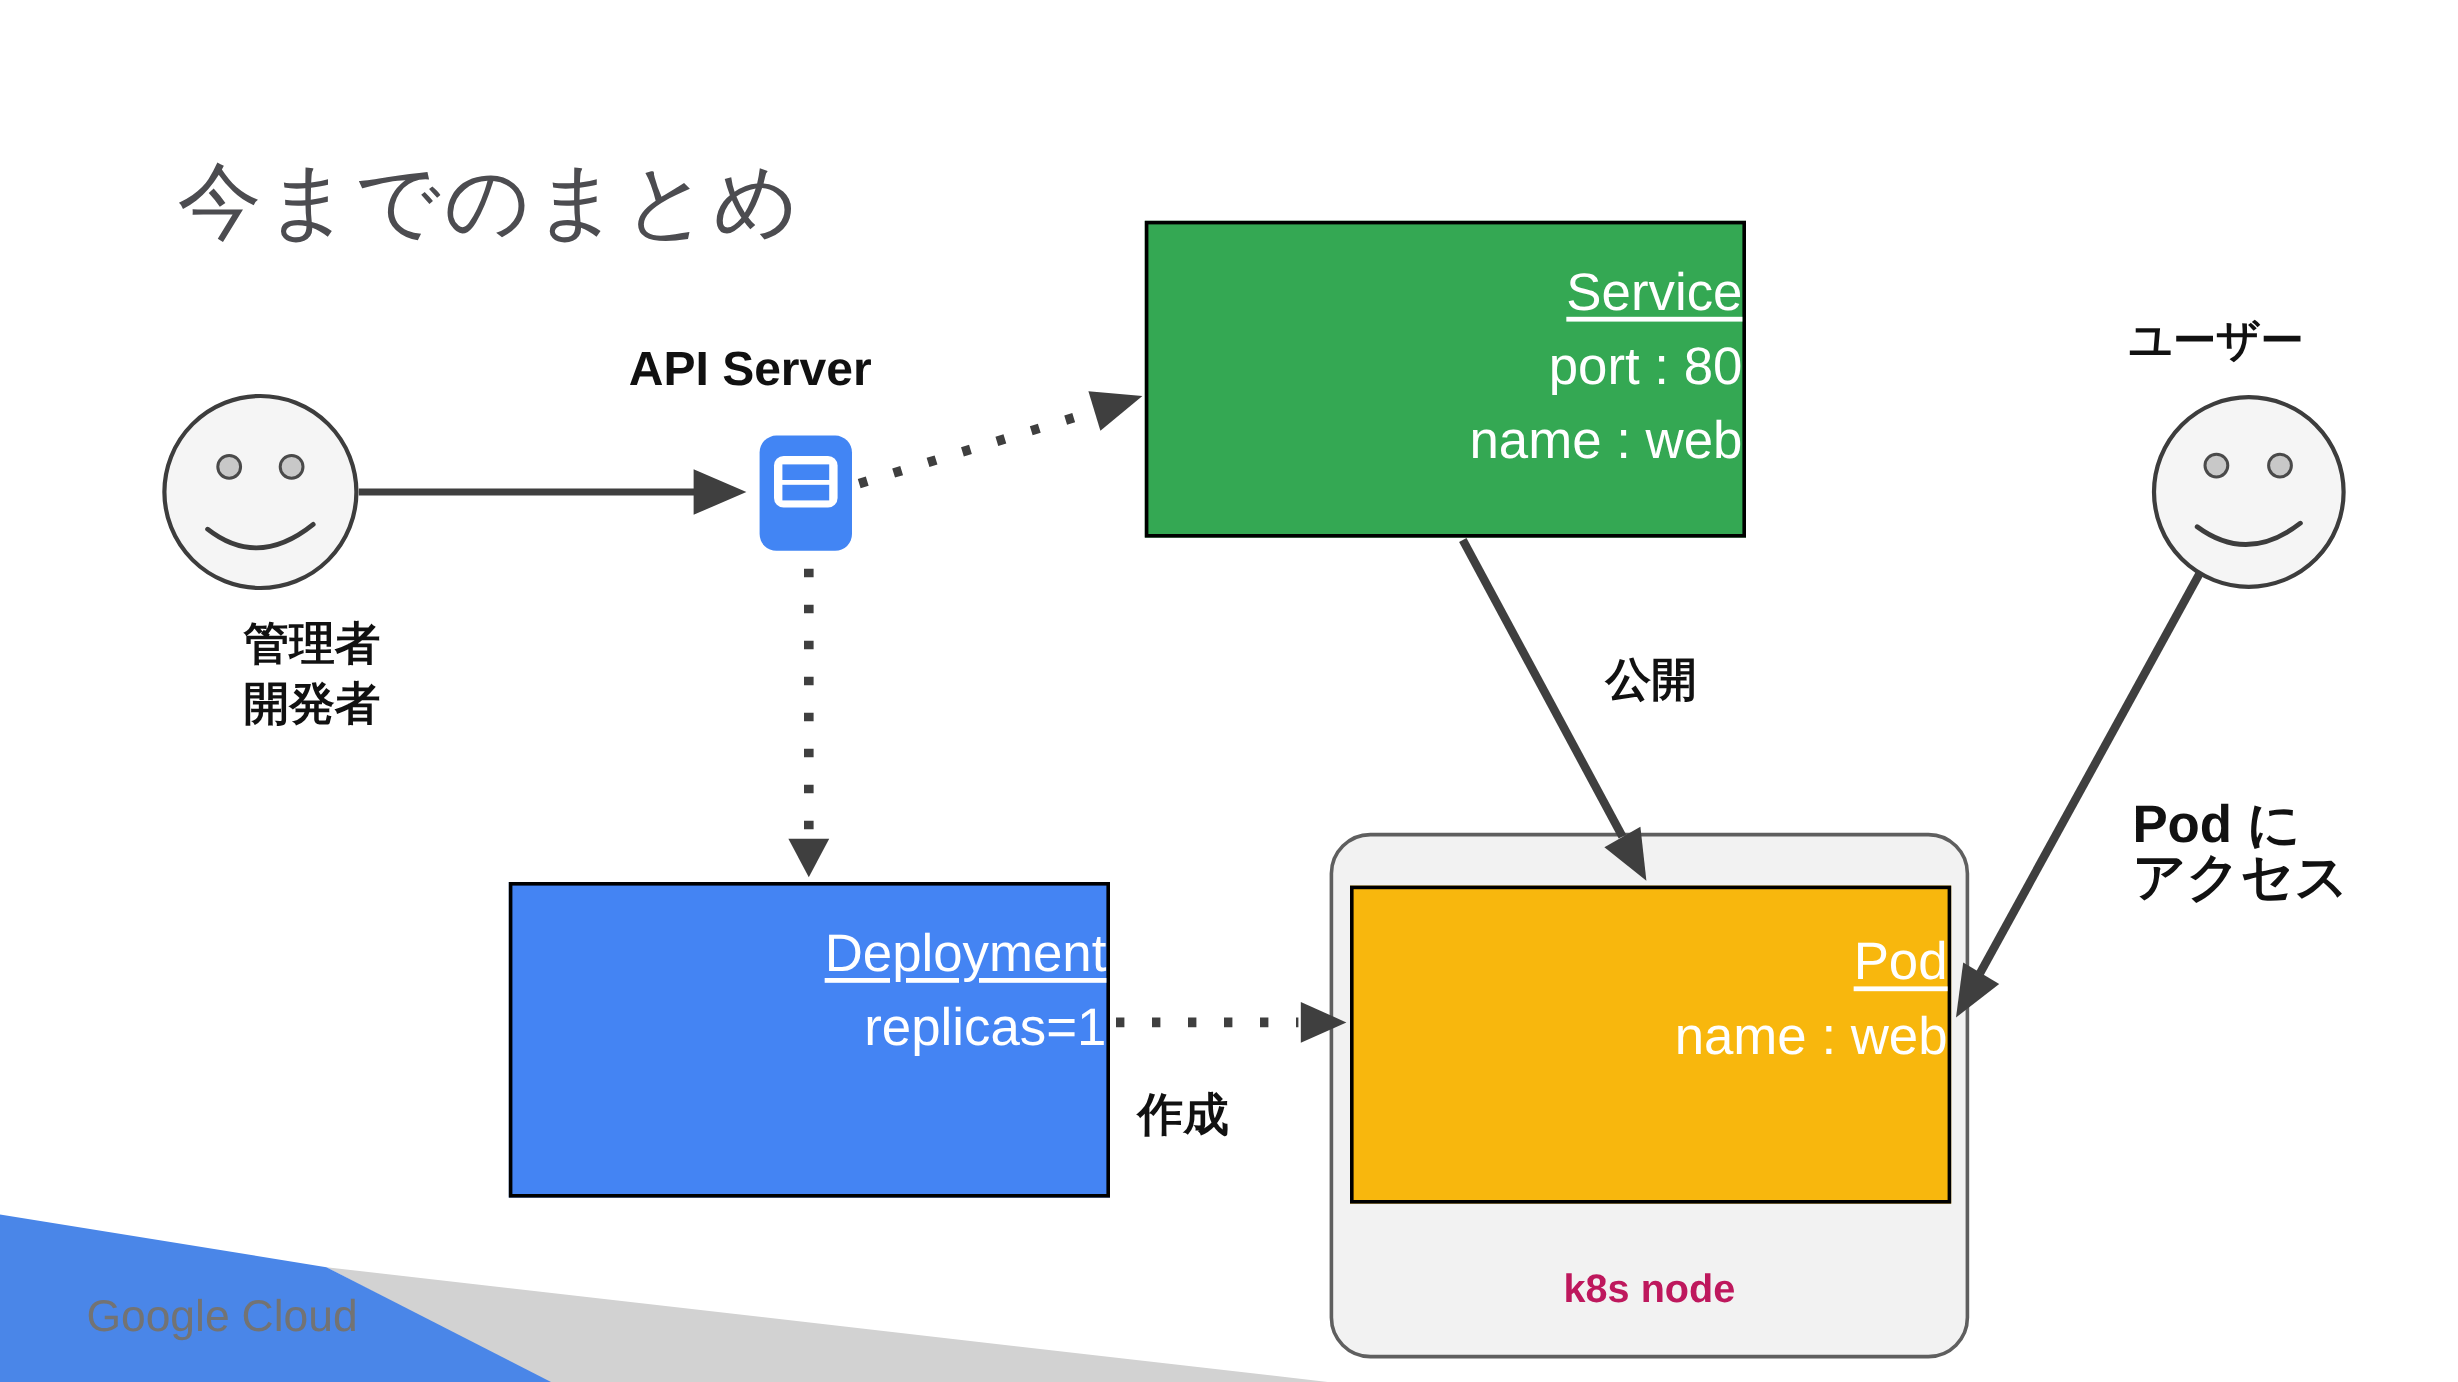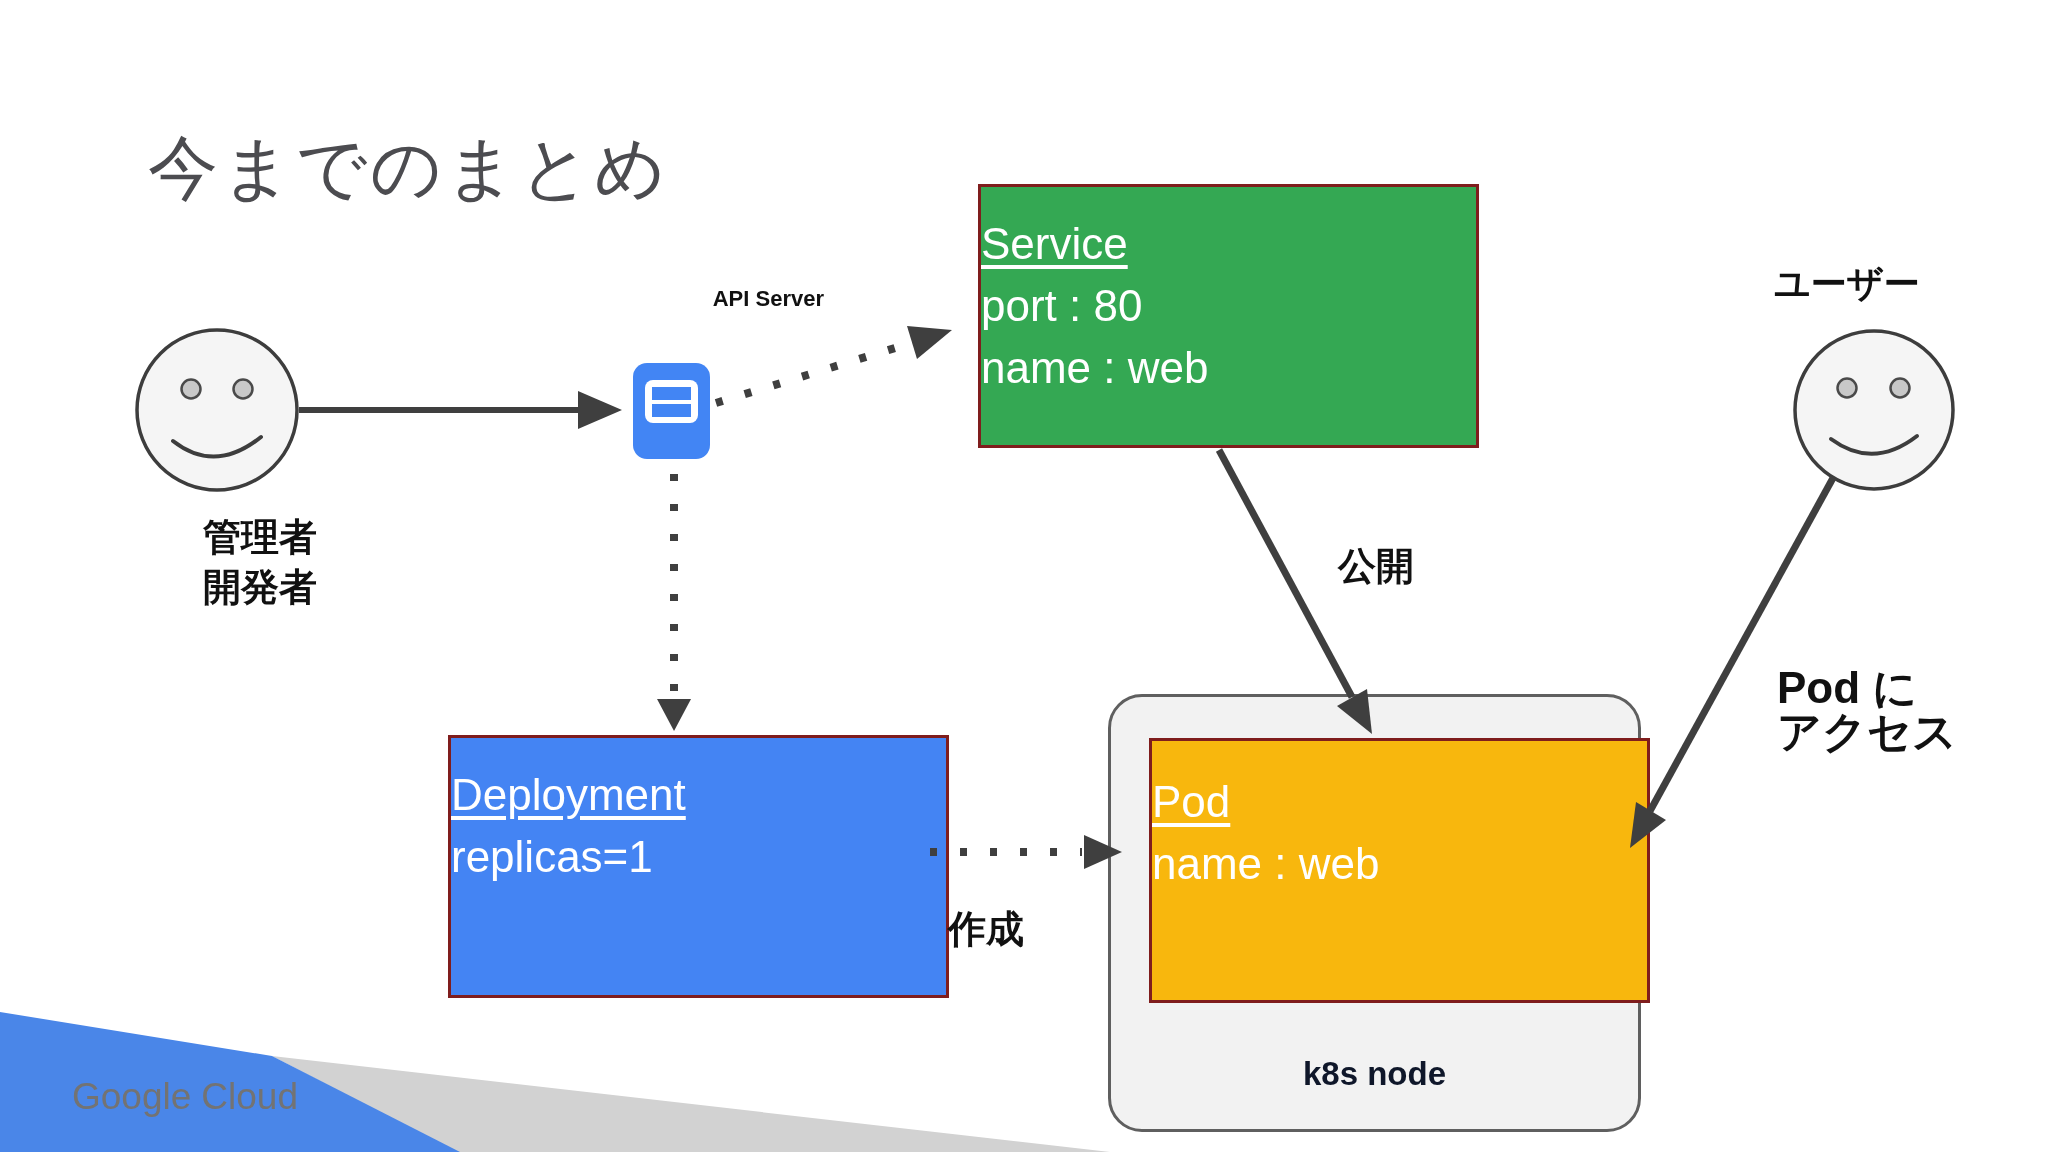--- a/index.html
+++ b/index.html
@@ -10,41 +10,41 @@
   }
   .slide * { box-sizing:border-box; }
 
   .title {
     position:absolute; left:148px; top:122px; z-index:6;
     font-size:70px; font-weight:500; letter-spacing:3px; color:var(--title);
   }
 
   
   .box {
-    position:absolute; border:3px solid #7f1d1d; color:#fff;
-    text-align:left; font-size:44px; line-height:62px; z-index:3;margin-left:24px;
+    position:absolute; border:3px solid #000000; color:#fff;
+    text-align:right; font-size:44px; line-height:62px; z-index:3;
   }
   .box .bt { text-decoration:underline; text-underline-offset:6px; }
   .service    { left:954px;  top:184px; width:501px; height:264px; background:var(--green);    padding-top:26px; }
   .deployment { left:424px;  top:735px; width:501px; height:263px; background:var(--box_blue); padding-top:26px; }
   .pod        { left:1125px; top:738px; width:501px; height:265px; background:var(--yellow);   padding-top:30px; }
 
   .node {
     position:absolute; left:1108px; top:694px; width:533px; height:438px;
     background:var(--node_fill); border:3px solid var(--node_border);
     border-radius:34px; z-index:2;
   }
   .node-label {
     position:absolute; left:0; right:0; top:358px; text-align:center;
-    font-size:33px; font-weight:bold; color:#0f172a;
+    font-size:33px; font-weight:bold; color:#be185d;
   }
 
   
   .lbl { position:absolute; font-weight:bold; color:#111; z-index:6; }
-  .api-label   { left:524px;  top:286px; width:300px; text-align:right; font-size:22px; }
+  .api-label   { left:524px;  top:286px; width:300px; text-align:left; font-size:40px; }
   .admin-label { left:117px;  top:512px; width:200px; text-align:right; font-size:38px; line-height:50px; }
   .user-label  { left:1774px; top:260px; width:200px; text-align:left; font-size:36px; }
   .expose      { left:1311px; top:541px; width:130px; text-align:center; font-size:38px; }
   .create      { left:948px;  top:904px; width:130px; text-align:left; font-size:38px; }
   .access      { left:1777px; top:666px; font-size:44px; line-height:44px; }
 
   .layer { position:absolute; left:0; top:0; width:2048px; height:1152px; }
   .wedges  { z-index:0; }
   .diagram { z-index:4; pointer-events:none; }
 

